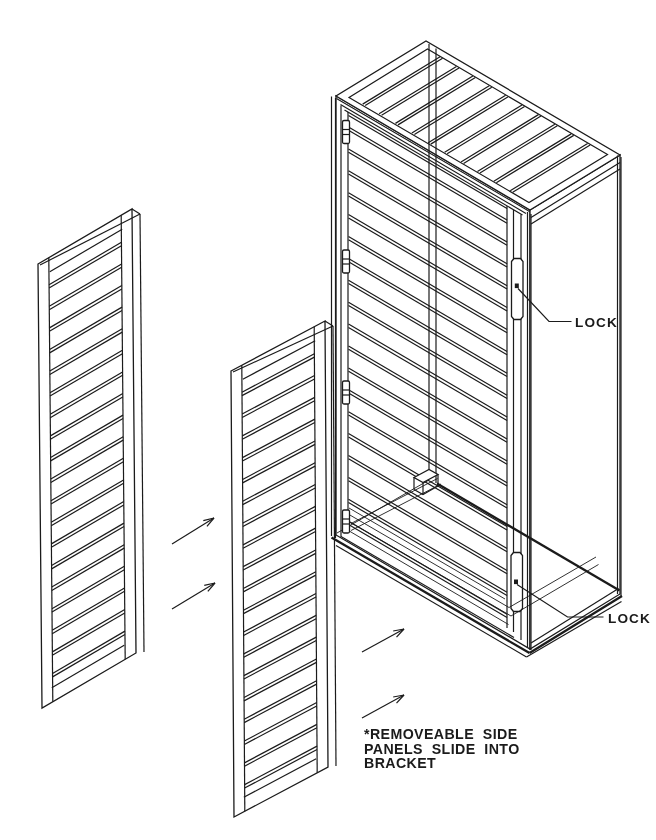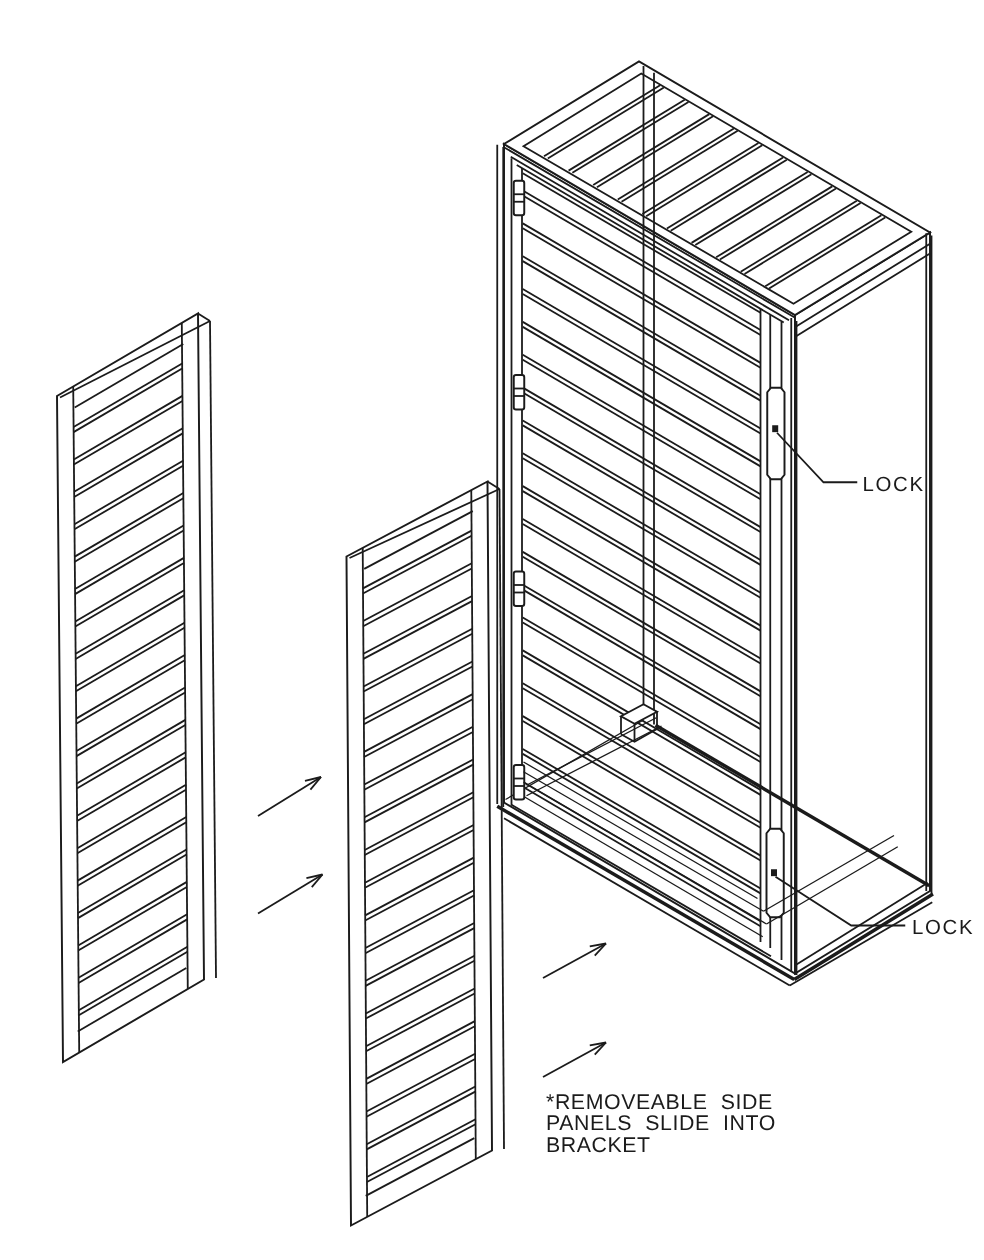--- a/index.html
+++ b/index.html
@@ -1,17 +1,17 @@
 <!DOCTYPE html>
 <html style="--line: #1b1b1b; --bg: #ffffff;"><head>
 <meta charset="utf-8">
 <style>
   :root { --line:#1b1b1b; --bg:#ffffff; }
   html,body{ margin:0; padding:0; background:var(--bg); }
-  .stage{ width:656px; height:840px; position:relative; background:var(--bg); overflow:hidden; }
+  .stage{ width:656px; height:840px; position:relative; background:var(--bg); overflow:hidden;font-weight:bold; }
   svg{ display:block; }
   .ln{ stroke:var(--line); fill:none; stroke-width:1.2; }
   .fw{ stroke:var(--line); fill:#ffffff; stroke-width:1.3; }
   .fl{ fill:var(--line); stroke:none; }
   .hid{ stroke:var(--line); fill:none; stroke-width:0.9; }
   .thick{ stroke:var(--line); fill:none; stroke-width:2.3; }
   text{ fill:var(--line); font-family:"Liberation Sans", sans-serif; }
   .cad{ font-size:14.2px; letter-spacing:0.4px; word-spacing:4.5px; }
   .locklbl{ font-size:13.6px; letter-spacing:1.1px; }
 </style>

